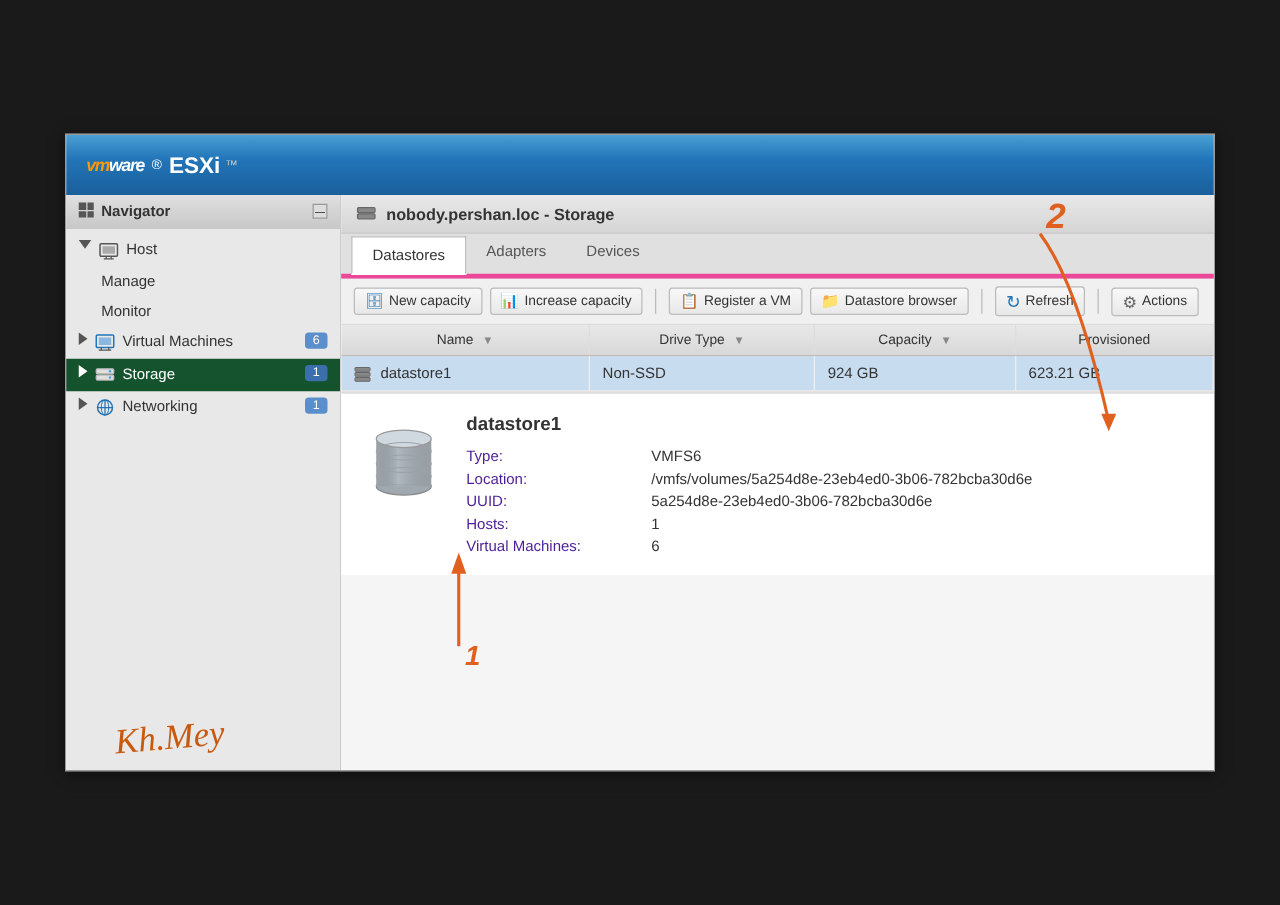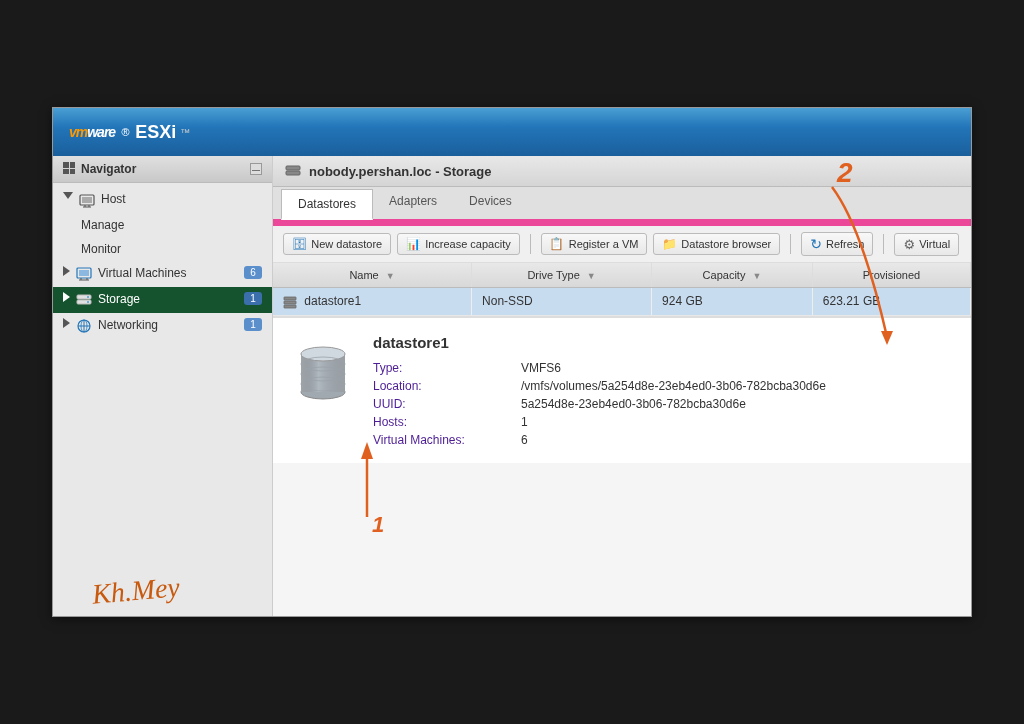--- a/index.html
+++ b/index.html
@@ -175,21 +175,21 @@
       align-items: center;
       gap: 8px;
       font-size: 13px;
       font-weight: bold;
       color: #333;
     }
     .tabs-bar {
       background: #e0e0e0;
       display: flex;
       padding: 0 8px;
-      border-bottom: 7px solid #ec4899;
+      border-bottom: 4px solid #ec4899;
     }
     .tab {
       padding: 7px 16px;
       cursor: pointer;
       font-size: 12px;
       color: #555;
       border-bottom: 2px solid transparent;
       margin-bottom: -1px;
     }
     .tab.active {
@@ -467,21 +467,21 @@
             <span>Adapters</span>
           </div>
           <div class="tab">
             <span>Devices</span>
           </div>
         </div>
 
         <div class="toolbar">
           <button class="toolbar-btn">
             <span class="icon-new-ds">🗄</span>
-            <span>New datastore</span>
+            <span>New capacity</span>
           </button>
           <button class="toolbar-btn">
             <span class="icon-increase">📊</span>
             <span>Increase capacity</span>
           </button>
           <span class="toolbar-separator"></span>
           <button class="toolbar-btn">
             <span class="icon-register">📋</span>
             <span>Register a VM</span>
           </button>
@@ -490,21 +490,21 @@
             <span>Datastore browser</span>
           </button>
           <span class="toolbar-separator"></span>
           <button class="toolbar-btn">
             <span class="icon-refresh">↻</span>
             <span>Refresh</span>
           </button>
           <span class="toolbar-separator"></span>
           <button class="toolbar-btn">
             <span class="icon-gear">⚙</span>
-            <span>Virtual</span>
+            <span>Actions</span>
           </button>
         </div>
 
         <div class="table-container">
           <table class="datastore-table">
             <thead>
               <tr>
                 <th>
                   <span>Name</span>
                   <span class="sort-arrow">▼</span>

